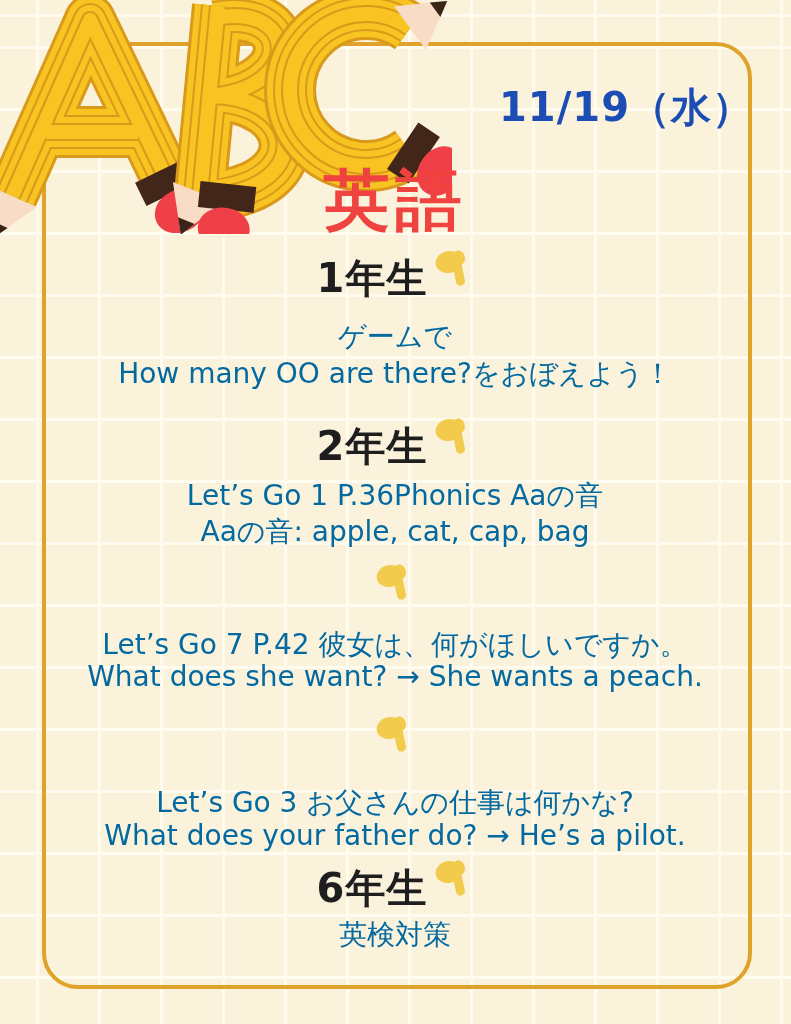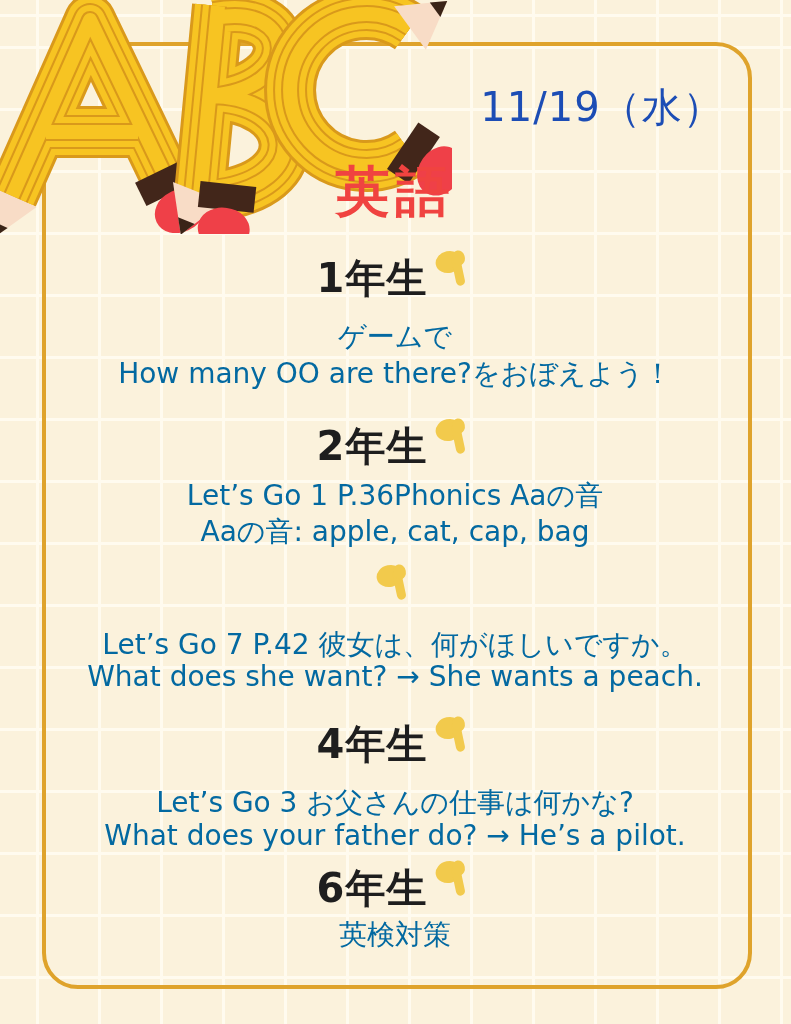--- a/index.html
+++ b/index.html
@@ -18,27 +18,27 @@
   }
   .abc{position:absolute;left:-18px;top:-10px;z-index:3;}
   .stroke{fill:none;stroke-linejoin:round;stroke-linecap:butt;}
   .s-out{stroke:#D9991B;stroke-width:52;}
   .s-b1{stroke:#F7C422;stroke-width:46;}
   .s-d1{stroke:#D9991B;stroke-width:34;}
   .s-b2{stroke:#F7C422;stroke-width:30;}
   .s-d2{stroke:#D9991B;stroke-width:18;}
   .s-b3{stroke:#F7C422;stroke-width:14;}
   .date{
-    position:absolute;top:80px;left:452px;width:300px;z-index:4;
-    text-align:center;color:#1C4DB5;font-size:40px;font-weight:400;
+    position:absolute;top:80px;left:476px;width:300px;z-index:4;
+    text-align:center;color:#1C4DB5;font-size:40px;font-weight:700;
     letter-spacing:1px;
   }
   .title{
     position:absolute;top:156px;left:0;width:791px;z-index:4;
-    text-align:center;color:#F04340;font-size:54px;font-weight:800;
+    text-align:center;color:#F04340;font-size:66px;font-weight:800;
     letter-spacing:6px;
   }
   .line{position:absolute;left:45px;width:700px;text-align:center;z-index:4;}
   .heading{
     font-size:40px;font-weight:800;color:#1E1E1E;letter-spacing:1px;
     display:flex;justify-content:center;align-items:flex-start;gap:8px;
   }
   .heading .hand{margin-top:-2px;}
   .body-line{font-size:28px;color:#0369a1;letter-spacing:0;}
   .hidden-defs{position:absolute;width:0;height:0;overflow:hidden;}
@@ -128,21 +128,20 @@
 
 <div class="line heading" style="top:565px">
   <svg class="hand" width="38" height="42" viewBox="0 0 40 44">
       <use href="#hand"></use>
     </svg>
 </div>
 <div class="line body-line" style="top:626px">Let’s Go 7 P.42 彼女は、何がほしいですか。</div>
 <div class="line body-line" style="top:660px">What does she want? → She wants a peach.</div>
 
 <div class="line heading" style="top:717px">
-  <span>4年生</span>
   <svg class="hand" width="38" height="42" viewBox="0 0 40 44">
       <use href="#hand"></use>
     </svg>
 </div>
 <div class="line body-line" style="top:784px">Let’s Go 3 お父さんの仕事は何かな?</div>
 <div class="line body-line" style="top:819px">What does your father do? → He’s a pilot.</div>
 
 <div class="line heading" style="top:861px">
   <span>6年生</span>
   <svg class="hand" width="38" height="42" viewBox="0 0 40 44">

